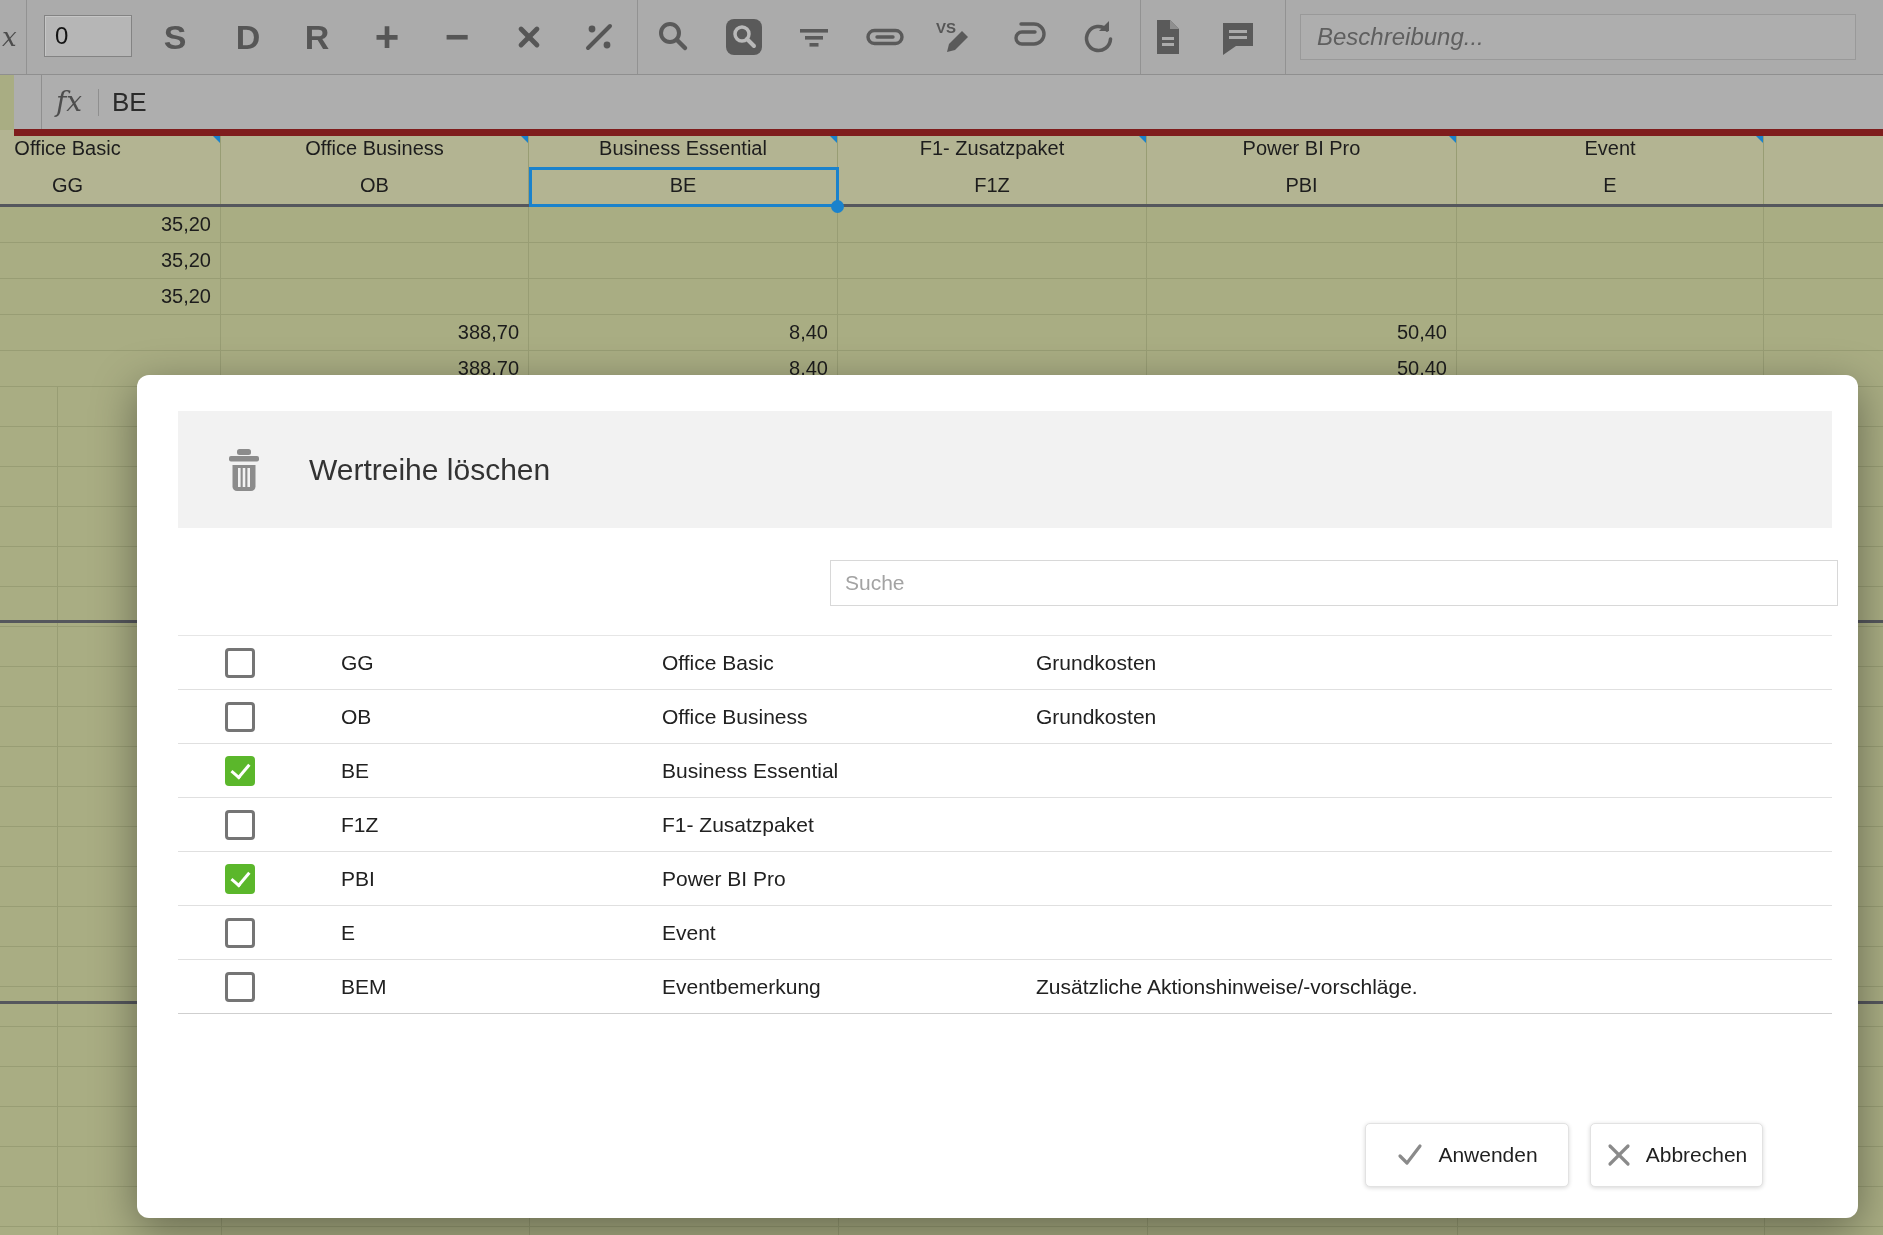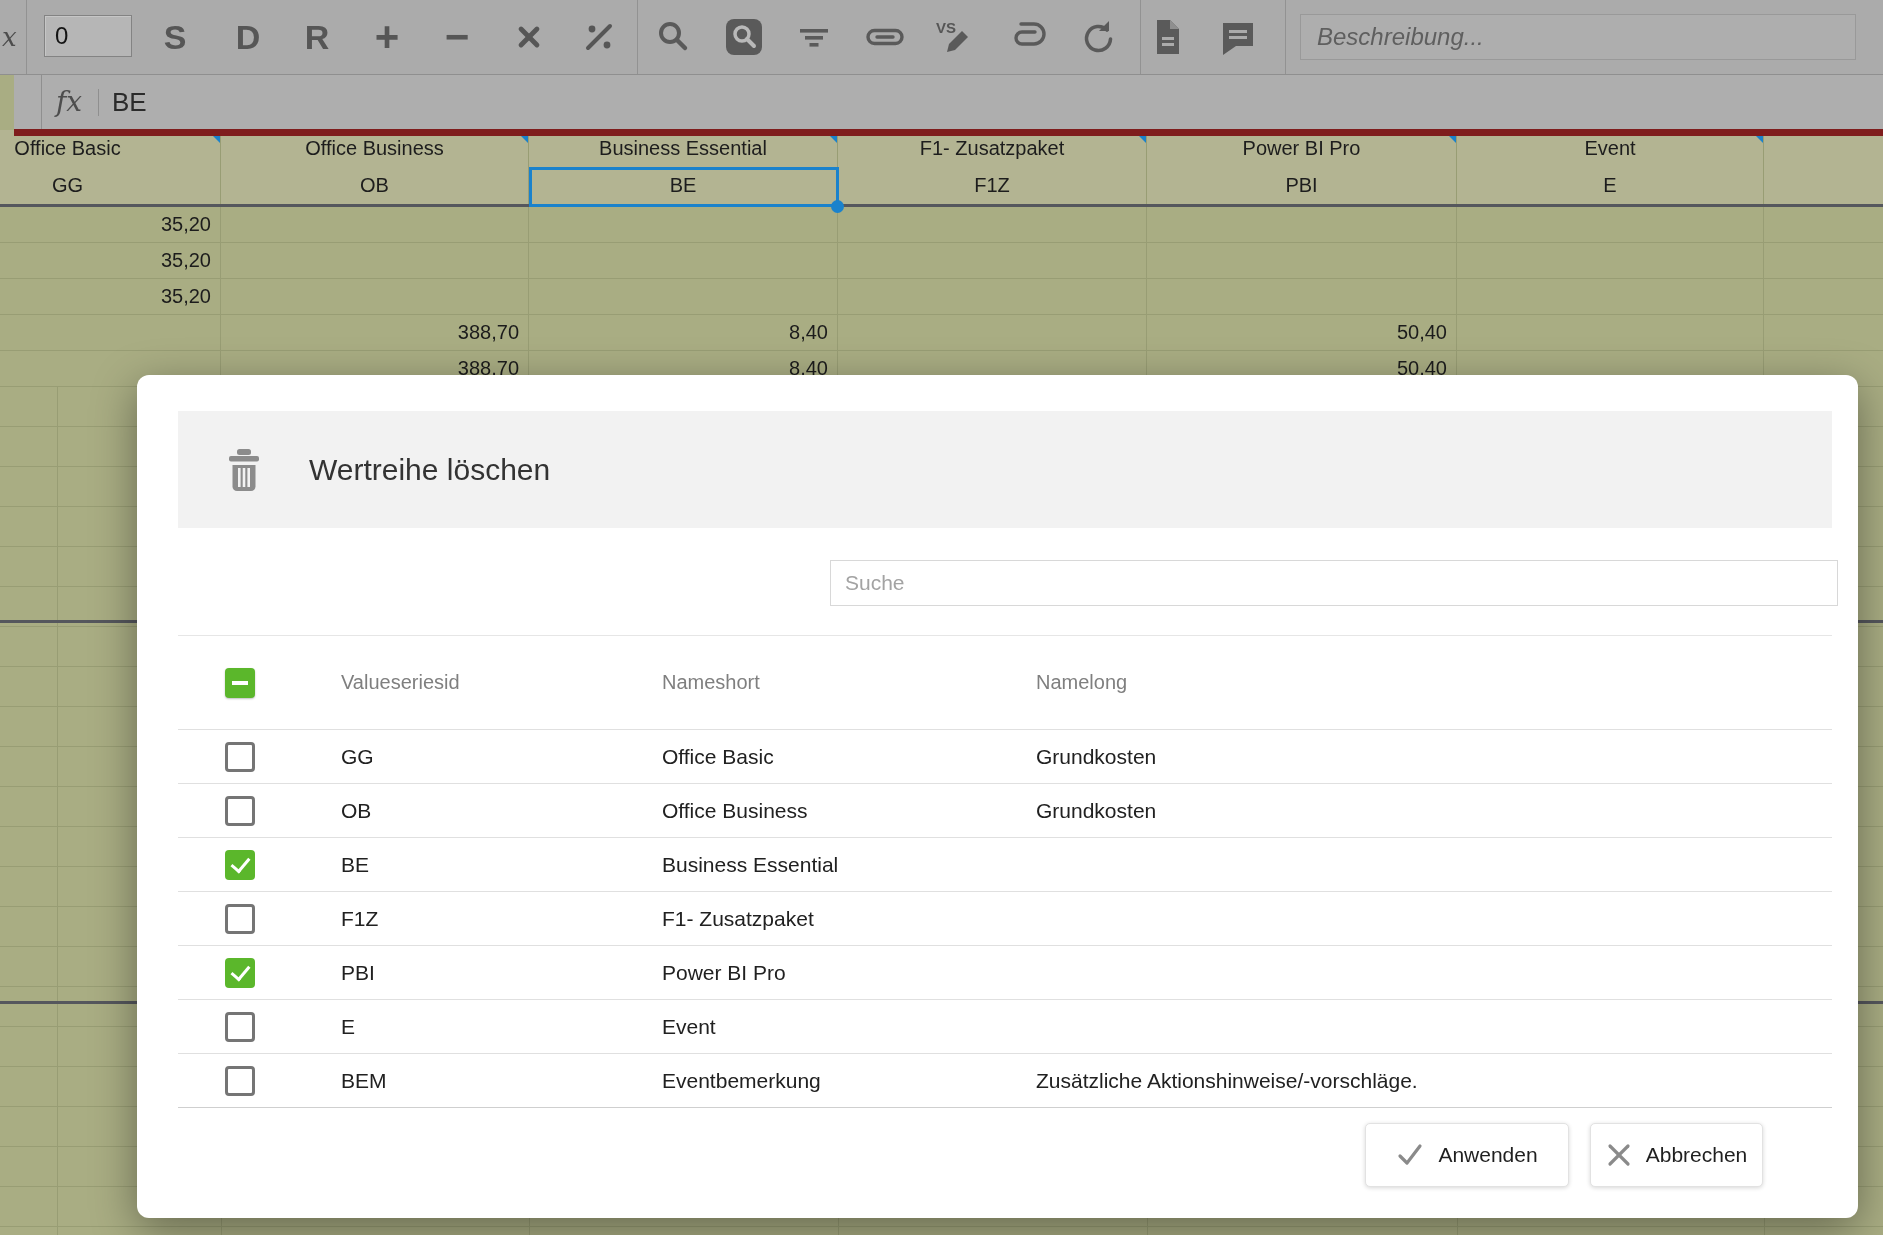--- a/index.html
+++ b/index.html
@@ -282,26 +282,20 @@
         <rect x="14" y="20" width="2.6" height="19" fill="#f2f2f2"></rect>
         <rect x="18.7" y="20" width="2.6" height="19" fill="#f2f2f2"></rect>
         <rect x="23.4" y="20" width="2.6" height="19" fill="#f2f2f2"></rect>
       </svg>
       <span class="mtitle">Wertreihe löschen</span>
     </div>
 
     <input class="msearch" placeholder="Suche" style="">
 
     <div class="mtable">
-      <div class="mthead">
-        <span class="cb indet" style="line-height:normal"></span>
-        <span class="colid">Valueseriesid</span>
-        <span class="colns">Nameshort</span>
-        <span class="colnl">Namelong</span>
-      </div>
 
       <div class="mtr">
         <span class="cb unchecked"></span>
         <span class="colid">GG</span>
         <span class="colns">Office Basic</span>
         <span class="colnl">Grundkosten</span>
       </div>
       <div class="mtr">
         <span class="cb unchecked"></span>
         <span class="colid">OB</span>

